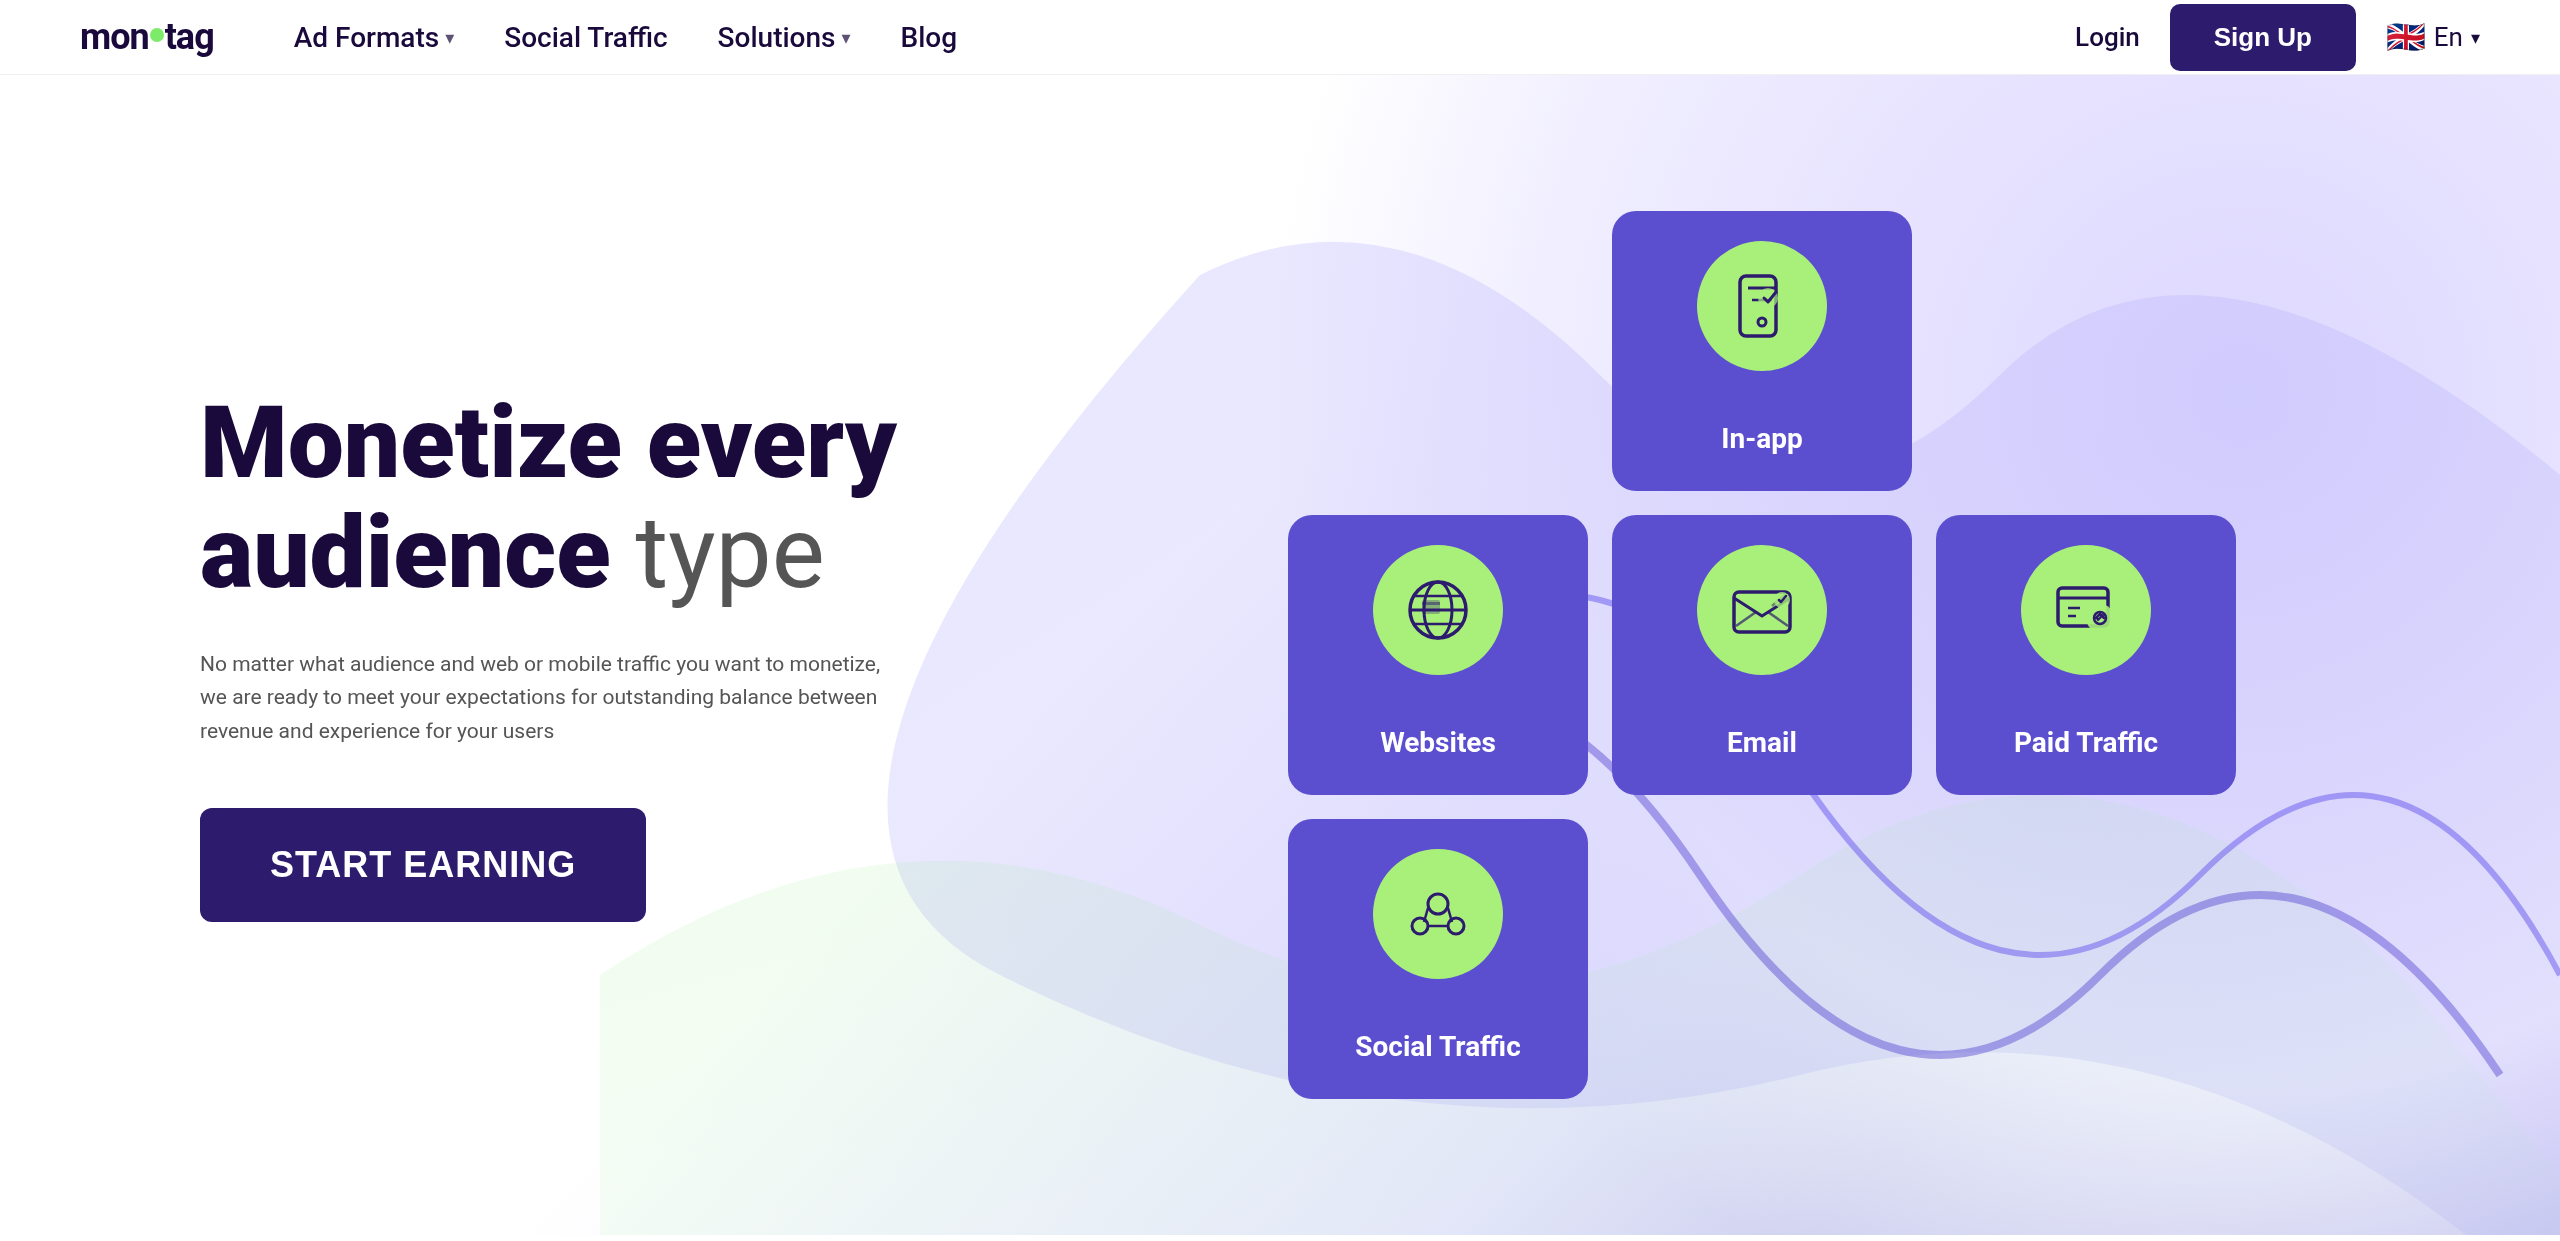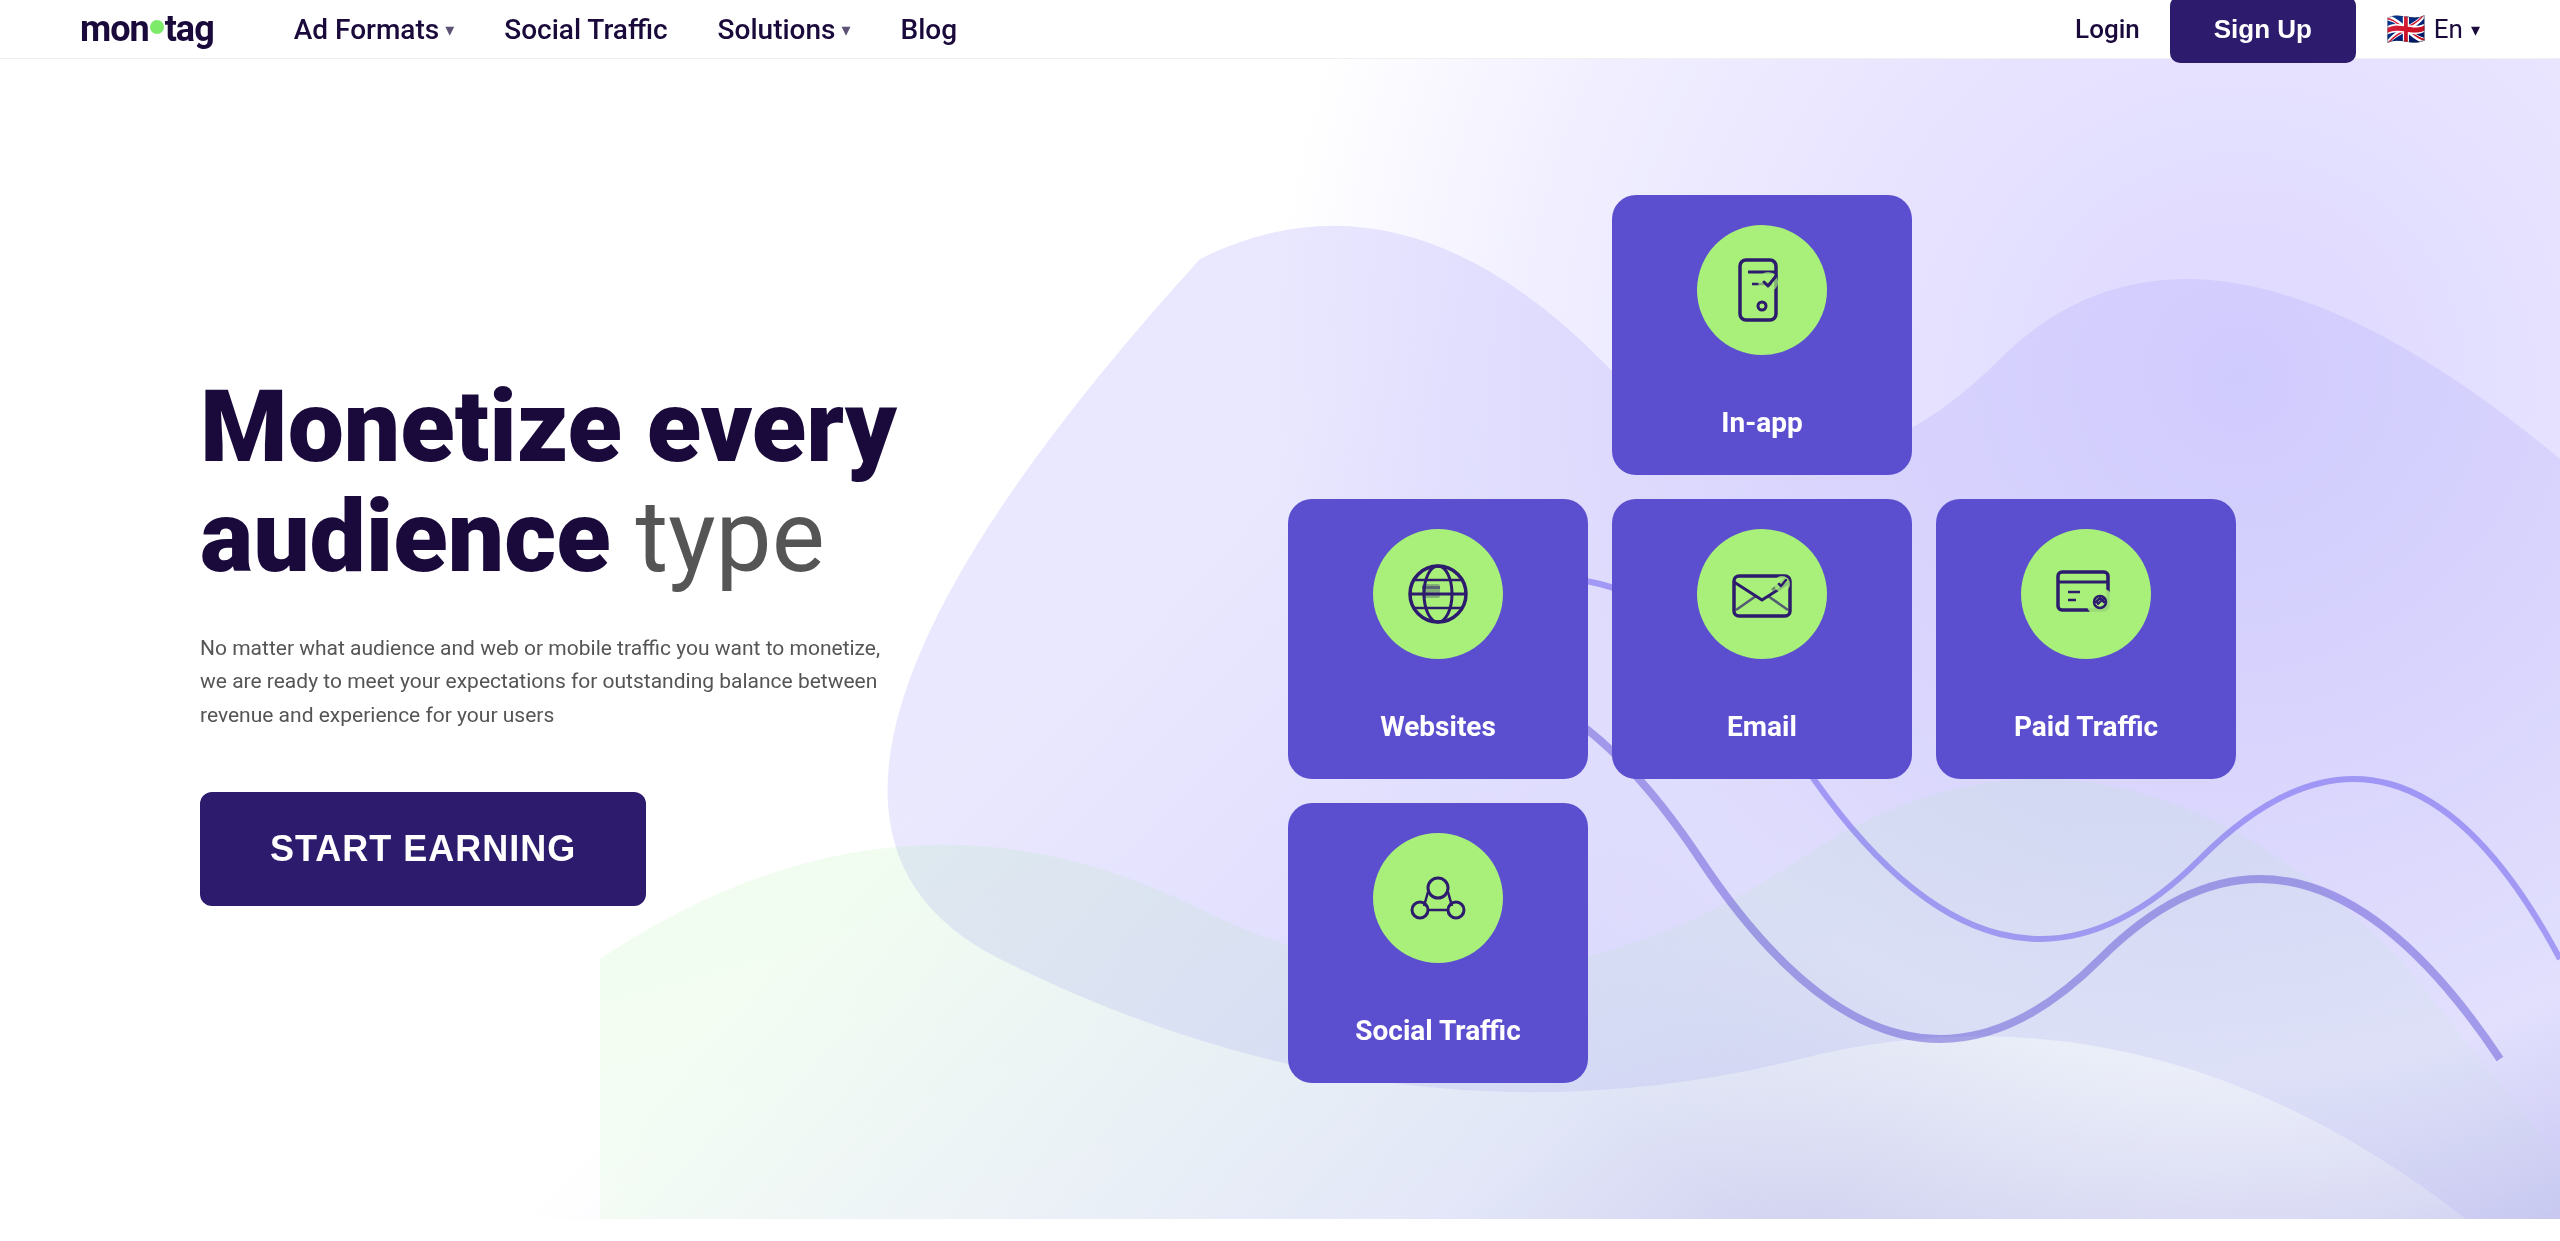--- a/index.html
+++ b/index.html
@@ -9,21 +9,21 @@
       background: #fff;
       width: 2560px;
       min-height: 1241px;
     }
 
     
     nav {
       display: flex;
       align-items: center;
       padding: 0 80px;
-      height: 59px;
+      height: 75px;
       background: #fff;
       border-bottom: 1px solid #f0f0f0;
       position: relative;
       z-index: 10;
     }
     .logo {
       font-size: 36px;
       font-weight: 700;
       color: #1a0a3c;
       letter-spacing: -1px;

